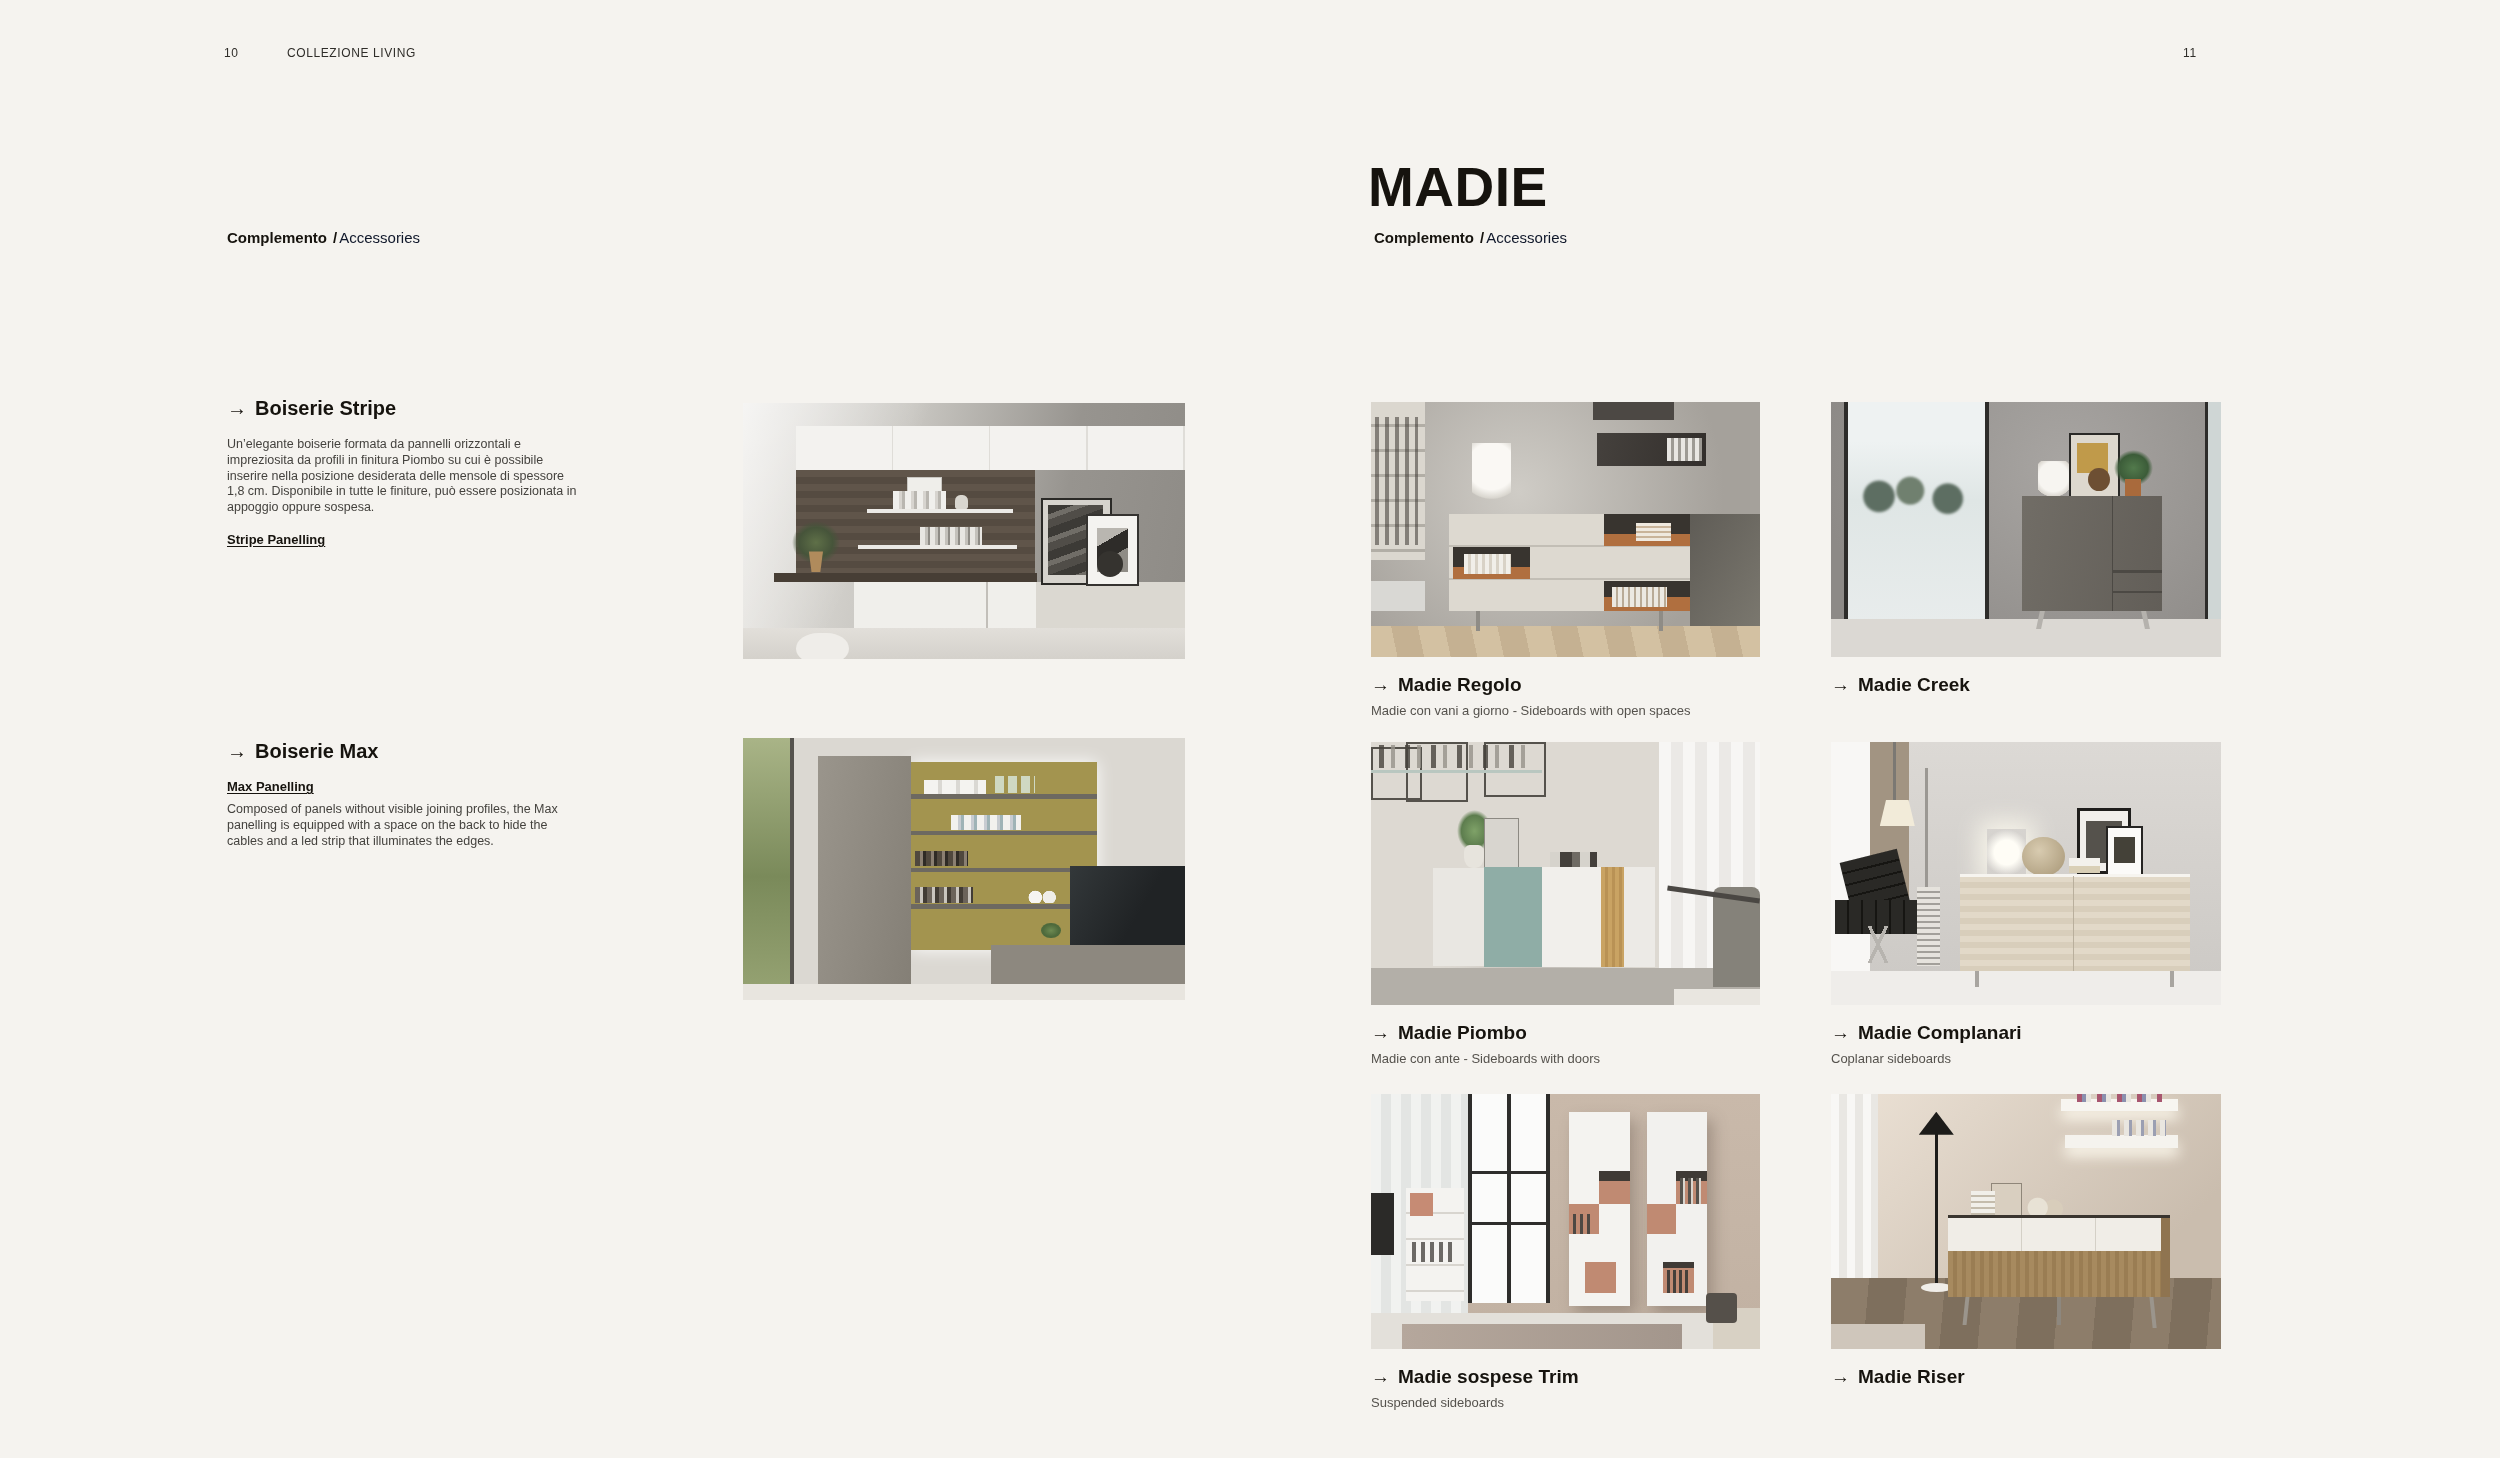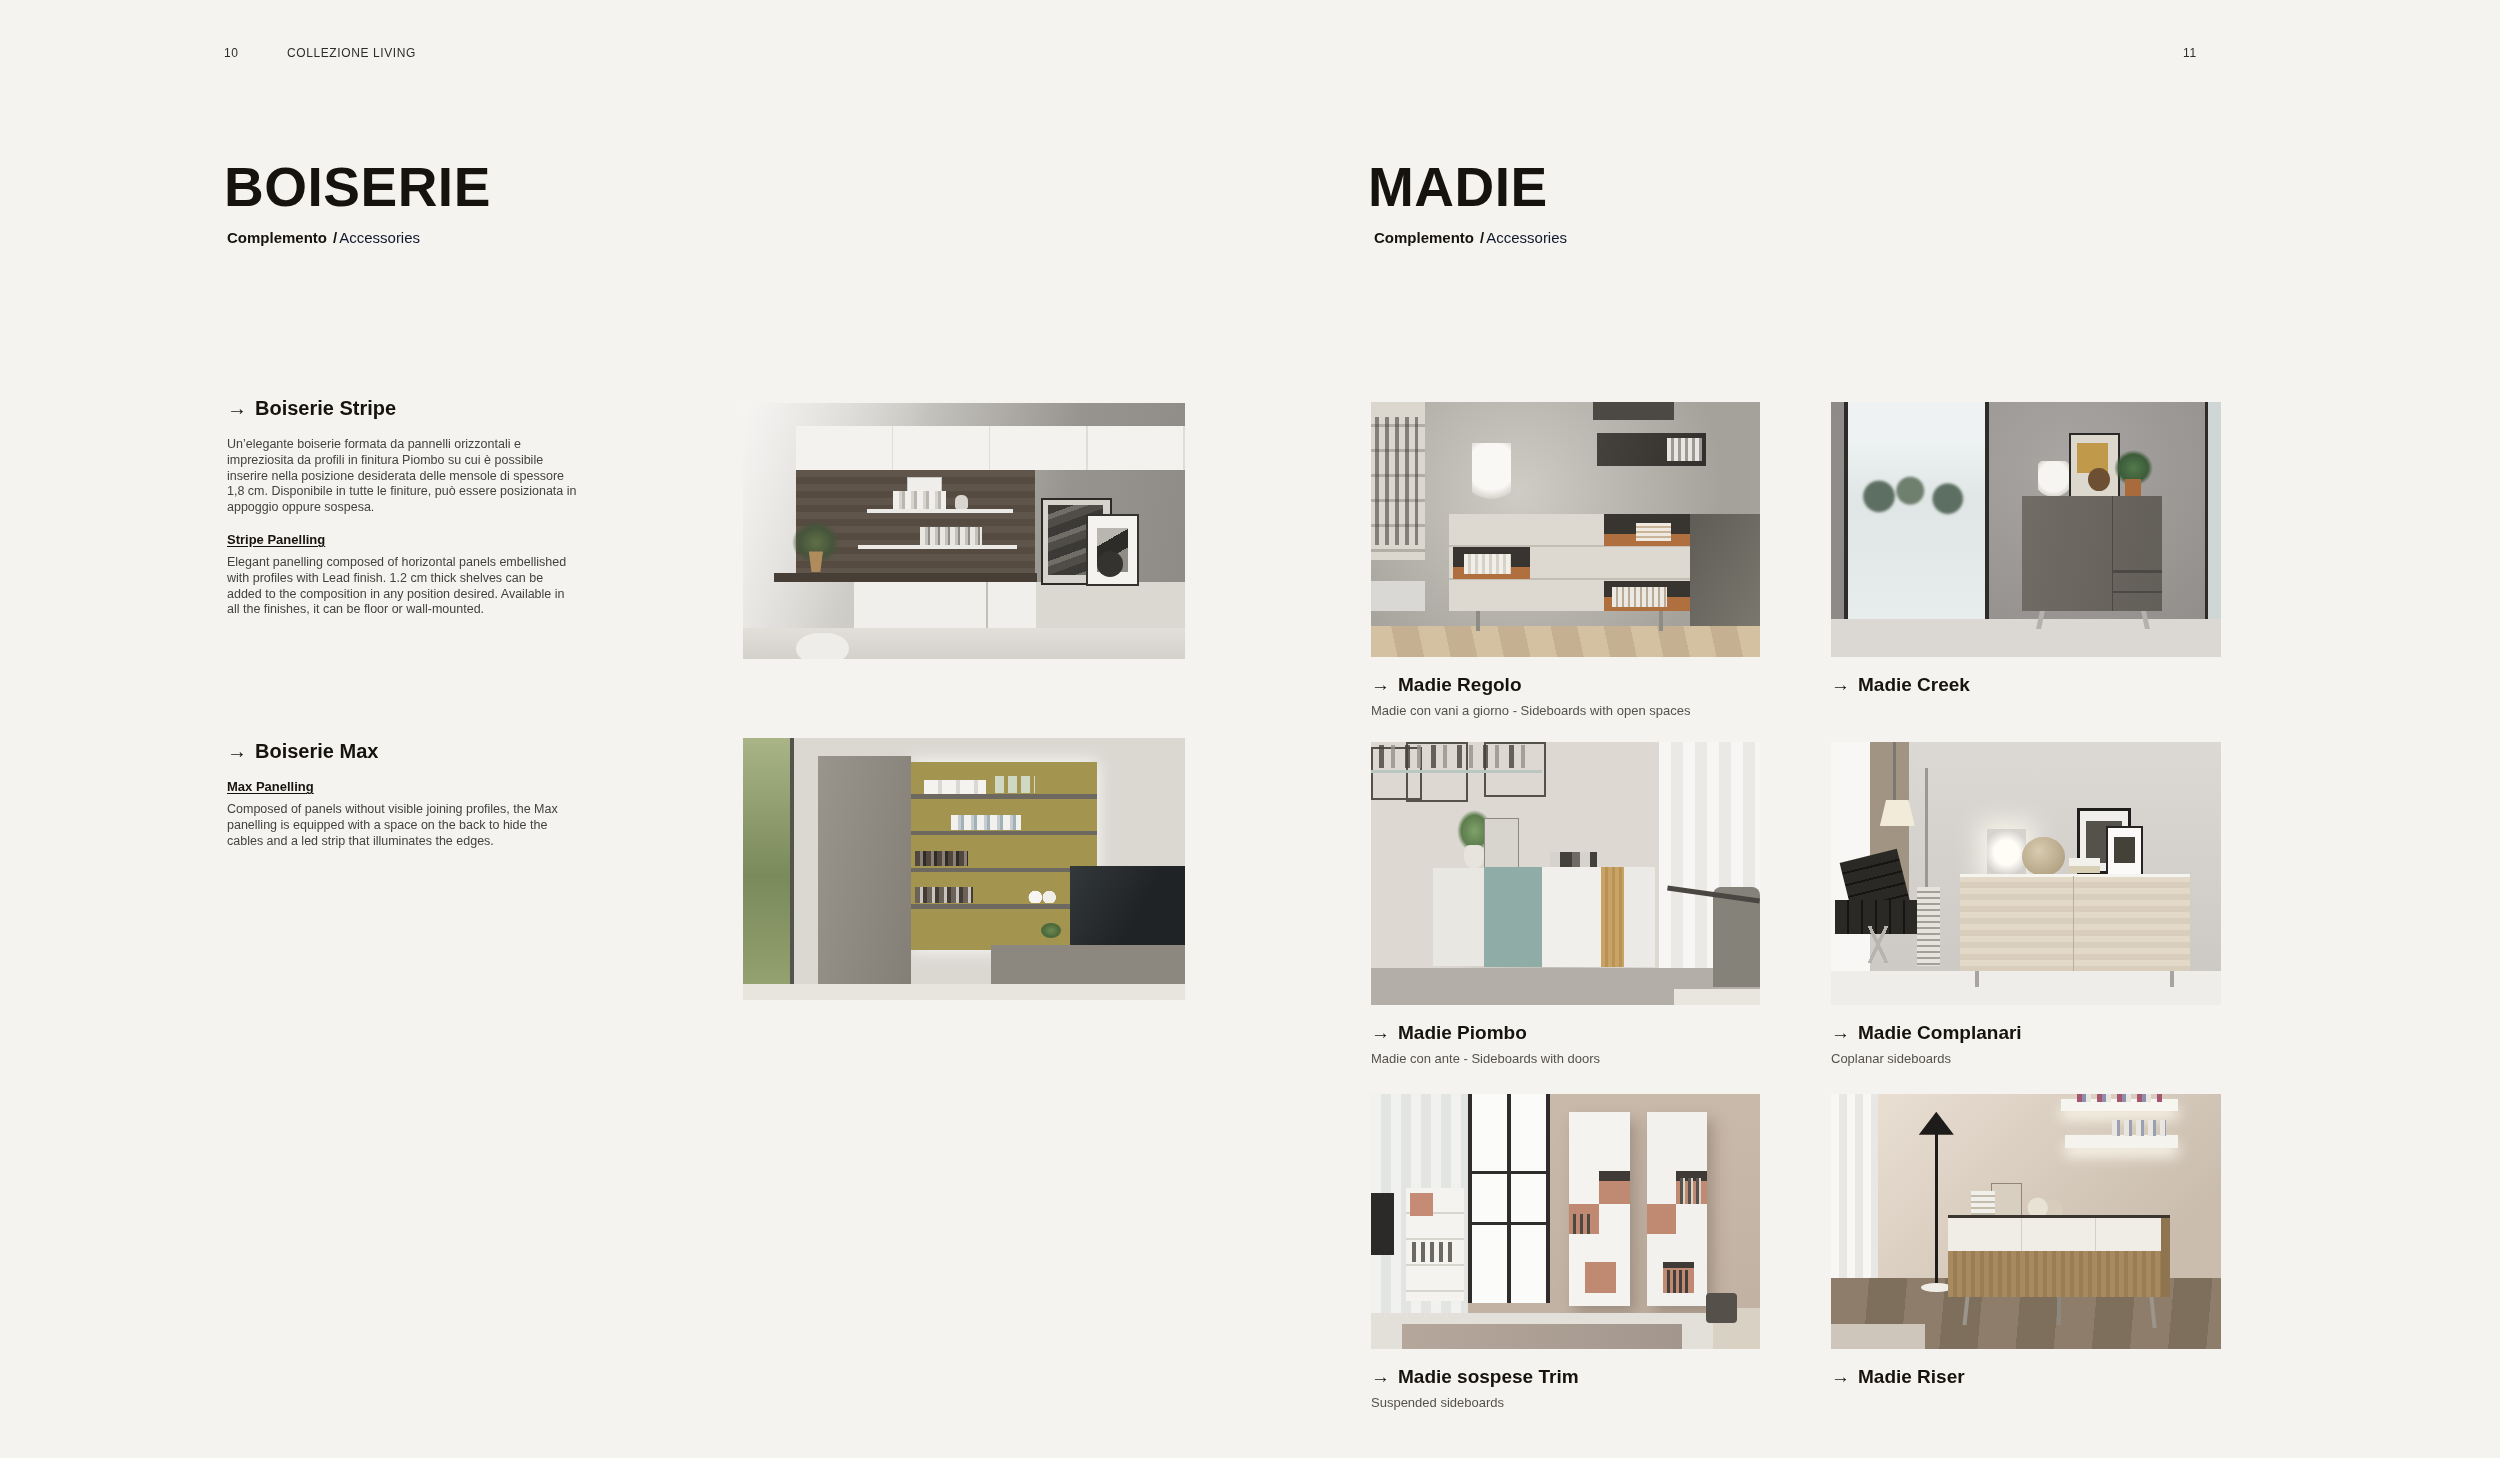--- a/index.html
+++ b/index.html
@@ -41,33 +41,31 @@
 </style>
 </head>
 <body>
 
 <div class="page">
 
   <span class="hdr" style="left:224px">10</span>
   <span class="hdr" style="left:287px">COLLEZIONE LIVING</span>
   <span class="hdr" style="left:2183px">11</span>
 
-  <h1 class="sec-title" style="left:224px;top:160px">BOISERIE</h1>
   <div class="sec-sub" style="left:227px;top:229px">
     <span class="sub-strong">Complemento</span><span class="sub-sep">/</span><span class="sub-light">Accessories</span>
   </div>
 
   <div class="item" style="left:227px;top:397px">
     <div class="item-heading">
       <span class="arrow">→</span>
       <span>Boiserie Stripe</span>
     </div>
     <p class="item-body">Un’elegante boiserie formata da pannelli orizzontali e impreziosita da profili in finitura Piombo su cui è possibile inserire nella posizione desiderata delle mensole di spessore 1,8 cm. Disponibile in tutte le finiture, può essere posizionata in appoggio oppure sospesa.</p>
     <div class="item-subheading">Stripe Panelling</div>
-    <p class="item-body2">Elegant panelling composed of horizontal panels embellished with profiles with Lead finish. 1.2 cm thick shelves can be added to the composition in any position desired. Available in all the finishes, it can be floor or wall-mounted.</p>
   </div>
 
   <div class="item" style="left:227px;top:740px">
     <div class="item-heading">
       <span class="arrow">→</span>
       <span>Boiserie Max</span>
     </div>
     <div class="item-subheading">Max Panelling</div>
     <p class="item-body2">Composed of panels without visible joining profiles, the Max panelling is equipped with a space on the back to hide the cables and a led strip that illuminates the edges.</p>
   </div>

